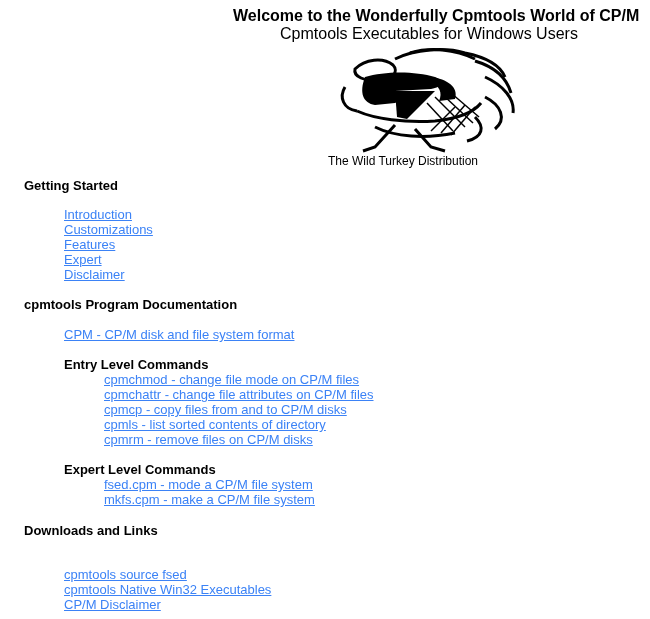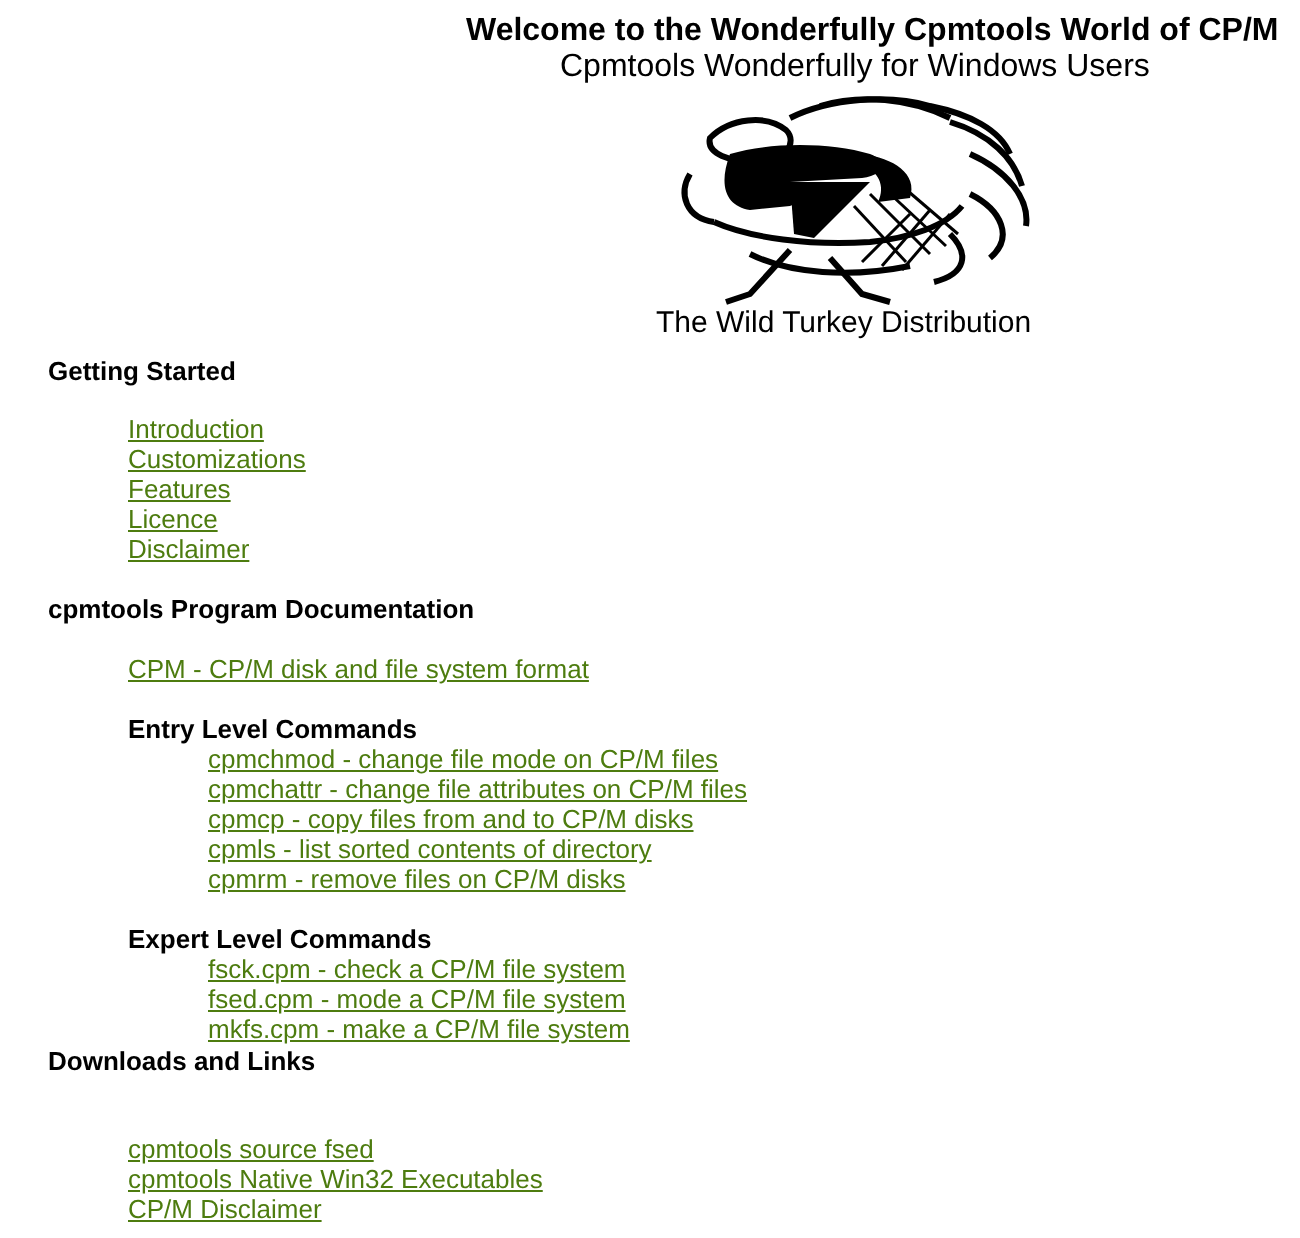--- a/index.html
+++ b/index.html
@@ -10,40 +10,40 @@
   .header { position: absolute; left: 0; top: 6px; width: 650px; }
   .title {
     position: absolute; left: 233px; top: 0; font-size: 16px; font-weight: bold;
     white-space: nowrap; line-height: 19px;
   }
   .subtitle {
     position: absolute; left: 280px; top: 18px; font-size: 16px; white-space: nowrap; line-height: 19px;
   }
   .turkey { position: absolute; left: 335px; top: 41px; width: 190px; height: 106px; }
   .distro {
-    position: absolute; left: 328px; top: 146px; font-size: 15px; white-space: nowrap; line-height: 19px;
+    position: absolute; left: 328px; top: 146px; font-size: 12px; white-space: nowrap; line-height: 19px;
   }
   .section-h {
     position: absolute; left: 24px; font-size: 13px; font-weight: bold; white-space: nowrap; line-height: 15px;
   }
   .sub-h {
     position: absolute; left: 64px; font-size: 13px; font-weight: bold; white-space: nowrap; line-height: 15px;
   }
   .links { position: absolute; margin: 0; padding: 0; list-style: none; }
   .links li { line-height: 15px; height: 15px; font-size: 13px; white-space: nowrap; }
   a {
-    color: #4d7c0f; text-decoration: underline; cursor: pointer;
+    color: #3b82f6; text-decoration: underline; cursor: pointer;
   }
 </style>
 </head>
 <body>
 
 <div class="header">
   <div class="title">Welcome to the Wonderfully Cpmtools World of CP/M</div>
-  <div class="subtitle">Cpmtools Wonderfully for Windows Users</div>
+  <div class="subtitle">Cpmtools Executables for Windows Users</div>
 
   <svg class="turkey" viewBox="0 0 190 106" xmlns="http://www.w3.org/2000/svg">
     <g fill="none" stroke="#000" stroke-width="3">
 
       <path d="M60 12 C80 2, 110 0, 130 6 C150 10, 165 18, 170 30"></path>
       <path d="M75 6 C95 0, 120 2, 140 12"></path>
       <path d="M140 14 C160 20, 172 32, 176 46"></path>
       <path d="M150 30 C168 38, 180 52, 178 66"></path>
       <path d="M150 50 C166 58, 172 72, 160 82"></path>
       <path d="M140 70 C150 80, 148 90, 132 94"></path>
@@ -75,41 +75,40 @@
   </svg>
 
   <div class="distro">The Wild Turkey Distribution</div>
 </div>
 
 <div class="section-h" style="top:178px;">Getting Started</div>
 <ul class="links" style="left:64px; top:207px;">
   <li><a>Introduction</a></li>
   <li><a>Customizations</a></li>
   <li><a>Features</a></li>
-  <li><a>Licence</a></li>
+  <li><a>Expert</a></li>
   <li><a>Disclaimer</a></li>
 </ul>
 
 <div class="section-h" style="top:297px;">cpmtools Program Documentation</div>
 <ul class="links" style="left:64px; top:327px;">
   <li><a>CPM - CP/M disk and file system format</a></li>
 </ul>
 
 <div class="sub-h" style="top:357px;">Entry Level Commands</div>
 <ul class="links" style="left:104px; top:372px;">
   <li><a>cpmchmod - change file mode on CP/M files</a></li>
   <li><a>cpmchattr - change file attributes on CP/M files</a></li>
   <li><a>cpmcp - copy files from and to CP/M disks</a></li>
   <li><a>cpmls - list sorted contents of directory</a></li>
   <li><a>cpmrm - remove files on CP/M disks</a></li>
 </ul>
 
 <div class="sub-h" style="top:462px;">Expert Level Commands</div>
 <ul class="links" style="left:104px; top:477px;">
-  <li><a>fsck.cpm - check a CP/M file system</a></li>
   <li><a>fsed.cpm - mode a CP/M file system</a></li>
   <li><a>mkfs.cpm - make a CP/M file system</a></li>
 </ul>
 
 <div class="section-h" style="top:523px;">Downloads and Links</div>
 <ul class="links" style="left:64px; top:567px;">
   <li><a>cpmtools source fsed</a></li>
   <li><a>cpmtools Native Win32 Executables</a></li>
   <li><a>CP/M Disclaimer</a></li>
 </ul>

